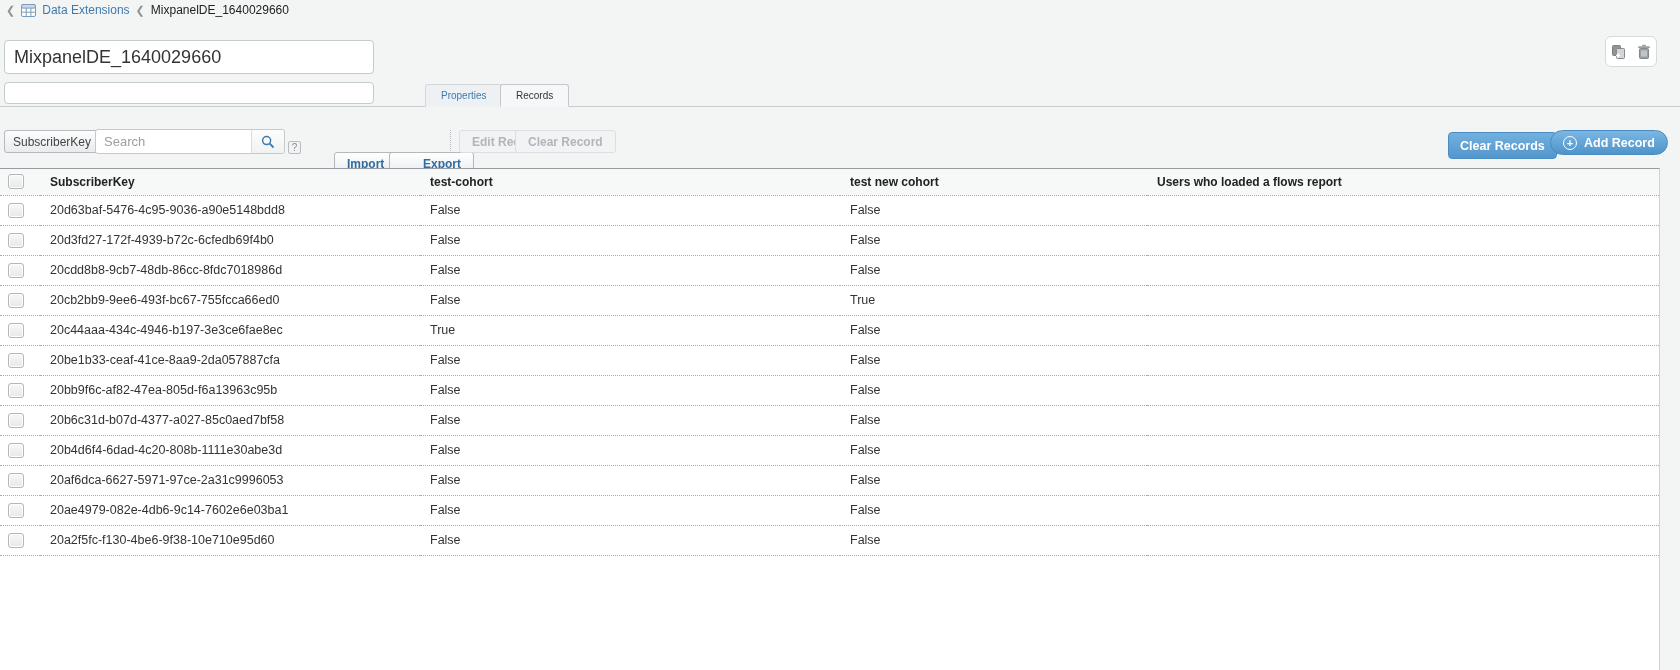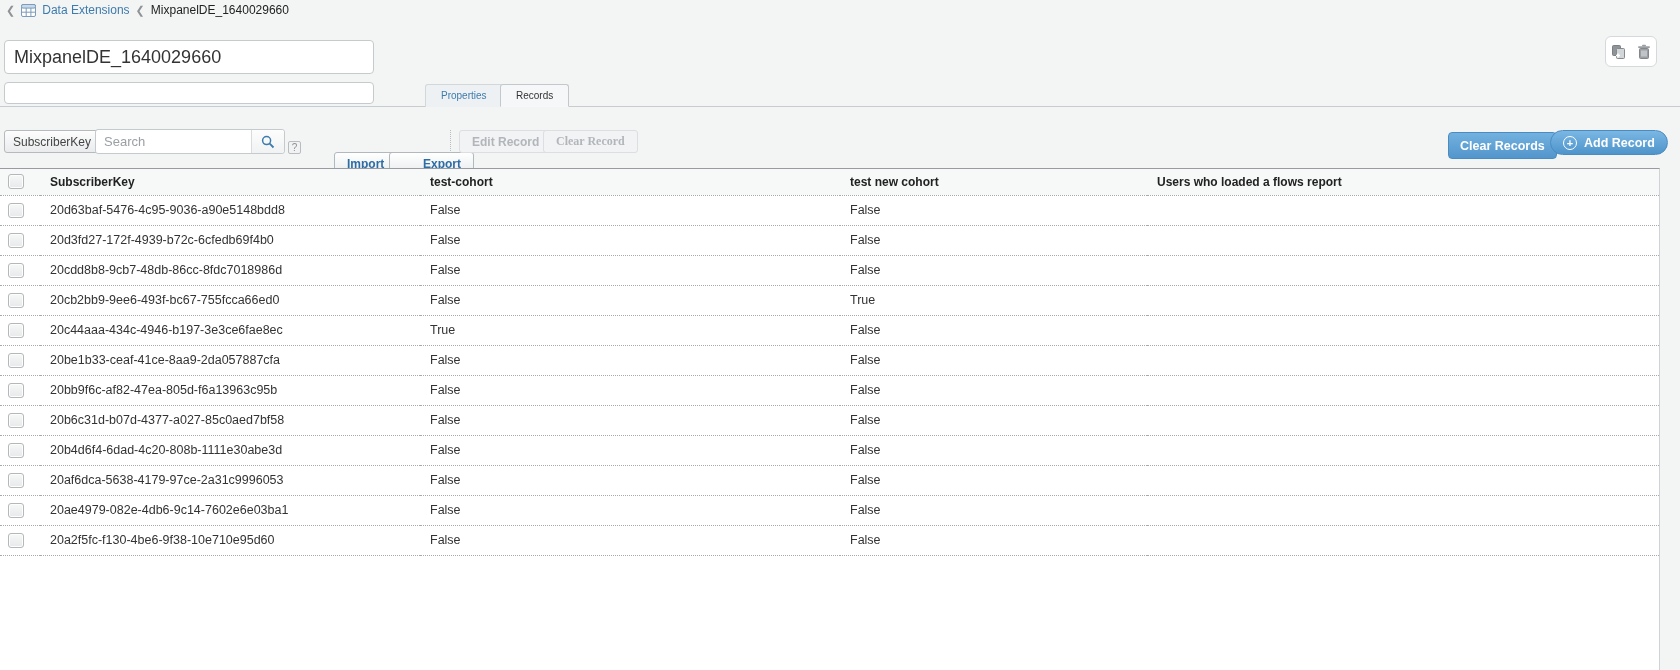--- a/index.html
+++ b/index.html
@@ -59,21 +59,21 @@
     border:1px solid #b9bdc0; border-radius:2px; background:#f1f2f3; color:#8d9194;
     font-size:10px; line-height:12px; text-align:center; cursor:pointer; }
   .tb-btn { position:absolute; top:2px; height:23px; padding:0 12px; border-radius:3px;
     font-family:"Liberation Sans", sans-serif; font-size:12px; font-weight:bold; cursor:pointer; }
   .tb-blue { background:linear-gradient(#ffffff,#e8ebed); border:1px solid #b2b9be; color:#2e6da4;margin-top:22px; }
   .tb-disabled { background:#f2f3f4; border:1px solid #dcdfe1; color:#b2b6ba; cursor:default; }
   .btn-import { left:334px; }
   .btn-export { left:389px;padding-left:33px; }
   .tb-sep { position:absolute; left:450px; top:2px; height:23px; border-left:1px dotted #b7bcc0; }
   .btn-edit { left:459px; }
-  .btn-clearrec { left:543px;font-family:Liberation Serif, serif; }
+  .btn-clearrec { left:515px; }
   .btn-clearrecords { position:absolute; left:1448px; top:4px; height:27px; padding:0 11px;
     background:linear-gradient(#72b1df,#5396cc); border:1px solid #4a8cc2; border-radius:4px;
     color:#fff; font-weight:bold; font-size:12.5px; cursor:pointer; }
   .btn-addrecord { position:absolute; left:1550px; top:2px; height:25px; padding:0 12px;
     background:linear-gradient(#7ab7e3,#4e94cb); border:1px solid #4a8cc2; border-radius:13px;
     color:#fff; font-weight:bold; font-size:12.5px; display:flex; align-items:center; gap:7px; cursor:pointer; }
   .plus-circle { width:14px; height:14px; border:1px solid #fff; border-radius:50%;
     font-size:11px; font-weight:bold; line-height:12px; text-align:center; }
 
   
@@ -244,21 +244,21 @@
   </tr>
         <tr>
     <td class="cell-check"><span class="checkbox"></span></td>
     <td>20b4d6f4-6dad-4c20-808b-1111e30abe3d</td>
     <td>False</td>
     <td>False</td>
     <td></td>
   </tr>
         <tr>
     <td class="cell-check"><span class="checkbox"></span></td>
-    <td>20af6dca-5638-4179-97ce-2a31c9996053</td>
+    <td>20af6dca-6627-5971-97ce-2a31c9996053</td>
     <td>False</td>
     <td>False</td>
     <td></td>
   </tr>
         <tr>
     <td class="cell-check"><span class="checkbox"></span></td>
     <td>20ae4979-082e-4db6-9c14-7602e6e03ba1</td>
     <td>False</td>
     <td>False</td>
     <td></td>

